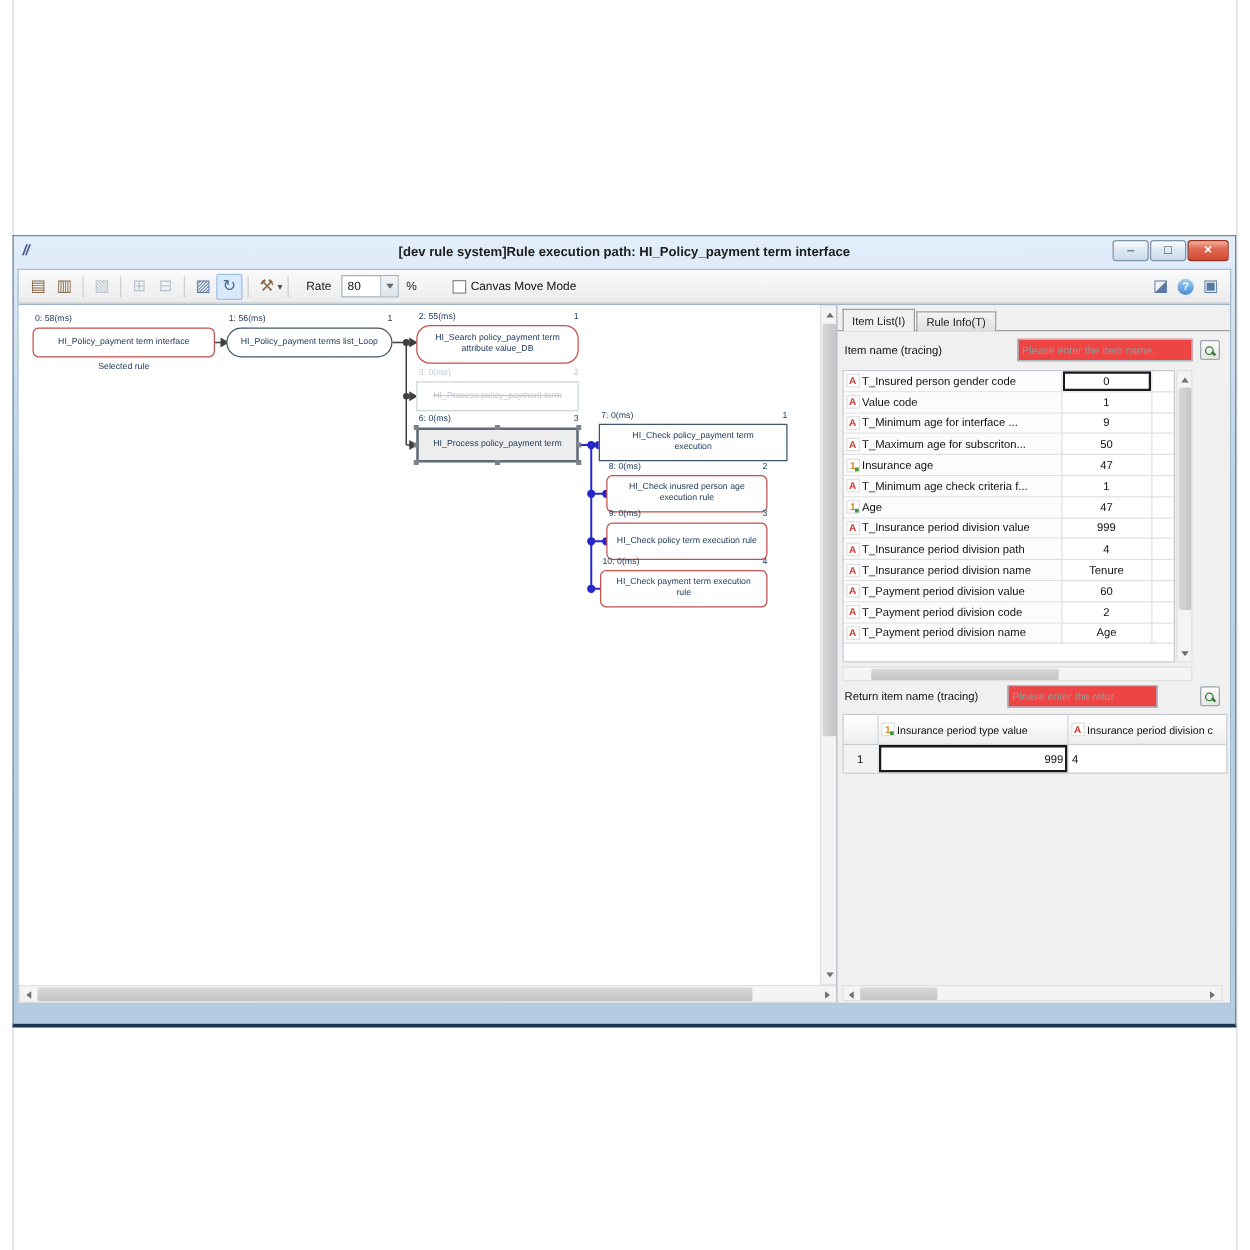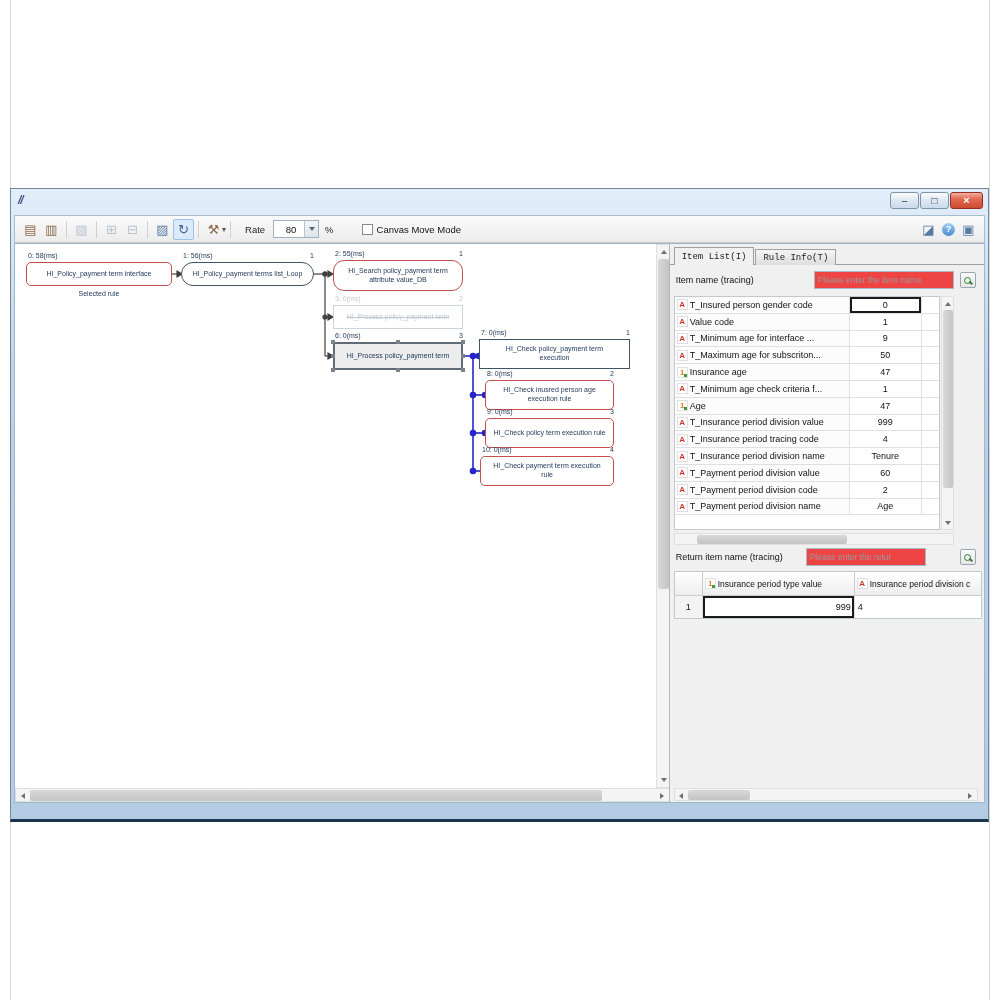--- a/index.html
+++ b/index.html
@@ -30,21 +30,21 @@
   .tbtn { width:21px; height:21px; display:flex; align-items:center; justify-content:center;
     font-size:13px; color:#5a7aa6; border:1px solid transparent; border-radius:2px; }
   .tbtn.warm { color:#8a6a4a; }
   .tbtn.dim { color:#b9c4cf; }
   .tbtn.active { background:#d9eafc; border-color:#9cc2e8; color:#4a6a96; }
   .tsep { width:1px; height:17px; background:#cfcfcf; margin:0 4px; }
   .dd-arrow { font-size:8px; color:#555; margin-left:-2px; }
   .rate-label { font-size:9.5px; color:#222; margin:0 8px 0 10px; }
   .combo { width:46px; height:18px; background:#fff; border:1px solid #9fb1c1;
     display:flex; align-items:center; }
-  .combo .val { flex:1; font-size:9.5px; padding-left:4px; color:#111;text-align:center; }
+  .combo .val { flex:1; font-size:9.5px; padding-left:4px; color:#111; }
   .combo .btn { width:14px; height:100%; background:linear-gradient(#f4f6f8,#dde4ea);
     border-left:1px solid #b9c5cf; display:flex; align-items:center; justify-content:center; }
   .combo .btn::after { content:""; border:3px solid transparent; border-top:4px solid #5a6a78; margin-top:3px; }
   .pct { font-size:9.5px; color:#222; margin-left:6px; }
   .chk-wrap { display:flex; align-items:center; margin-left:28px;justify-content:flex-end; }
   .chk { width:11px; height:11px; background:#fff; border:1px solid #8a8a8a; margin-right:4px; }
   .chk-label { font-size:9.5px; color:#111; }
   .tb-right { margin-left:auto; display:flex; align-items:center; }
   .help-icon { width:13px; height:13px; border-radius:50%;
     background:linear-gradient(#9fd0f5,#4a8ad0); color:#fff; font-size:9px; font-weight:bold;
@@ -88,21 +88,21 @@
   .tri.right{ border-left:4px solid #707070; margin-right:-2px; }
   .sb-thumb { position:absolute; background:linear-gradient(90deg,#d8d8d8,#c4c4c4); border-radius:2px; }
   .sb-thumb.h { background:linear-gradient(#d8d8d8,#c4c4c4); }
 
   
   .panel { position:relative; width:316px; height:558px; background:#f0f0f0;
     border-left:1px solid #b0b8c0; }
   .tabs { position:absolute; left:4px; top:3px; display:flex; align-items:flex-end; z-index:2; }
   .tab { height:16px; padding:0 7px; font-size:9px; color:#222; border:1px solid #a0a0a0;
     background:linear-gradient(#f4f4f4,#dedede); display:flex; align-items:center;
-    margin-right:1px; border-bottom:none;font-family:Liberation Mono, monospace; }
+    margin-right:1px; border-bottom:none; }
   .tab.active { height:18px; background:#f0f0f0; }
   .tab-line { position:absolute; left:0; right:0; top:20px; height:1px; background:#a0a0a0; }
 
   .search-row { position:absolute; left:6px; top:27px; right:6px; height:18px;
     display:flex; align-items:center; }
   .s-label { font-size:9px; color:#111; }
   .s-input { position:absolute; height:18px; background:#ef4444; border:1px solid #aab8c4;
     font-size:8.5px; padding:0 3px; color:#333;
     font-family:"Liberation Sans","DejaVu Sans",sans-serif; }
   .s-input::placeholder { color:#9a9a9a; }
@@ -152,20 +152,21 @@
 </head>
 <body>
 
 <div class="page-edge" style="left:10px"></div>
 <div class="page-edge" style="left:989px"></div>
 
 <div class="window">
 
   <div class="titlebar">
     <span class="app-icon">//</span>
+    <span class="title">[dev rule system]Rule execution path: HI_Policy_payment term interface</span>
     <span class="win-controls">
       <span class="wbtn">–</span>
       <span class="wbtn">□</span>
       <span class="wbtn close">×</span>
     </span>
   </div>
 
   <div class="toolbar">
     <span class="tbtn warm">▤</span>
     <span class="tbtn warm">▥</span>
@@ -410,21 +411,21 @@
                 <span class="ticon str">A</span>
                 <span>T_Insurance period division value</span>
               </span>
               <span class="cell val">999</span>
               <span class="cell fill"></span>
             </div>
 
             <div class="irow">
               <span class="cell name">
                 <span class="ticon str">A</span>
-                <span>T_Insurance period tracing code</span>
+                <span>T_Insurance period division path</span>
               </span>
               <span class="cell val">4</span>
               <span class="cell fill"></span>
             </div>
 
             <div class="irow">
               <span class="cell name">
                 <span class="ticon str">A</span>
                 <span>T_Insurance period division name</span>
               </span>

